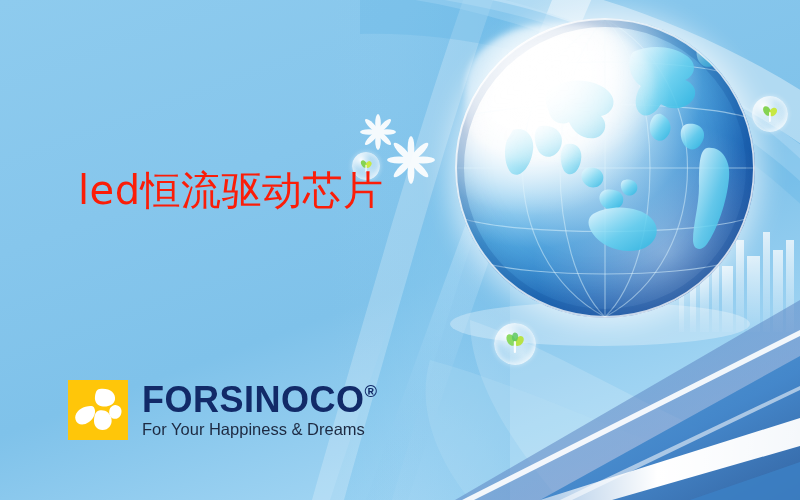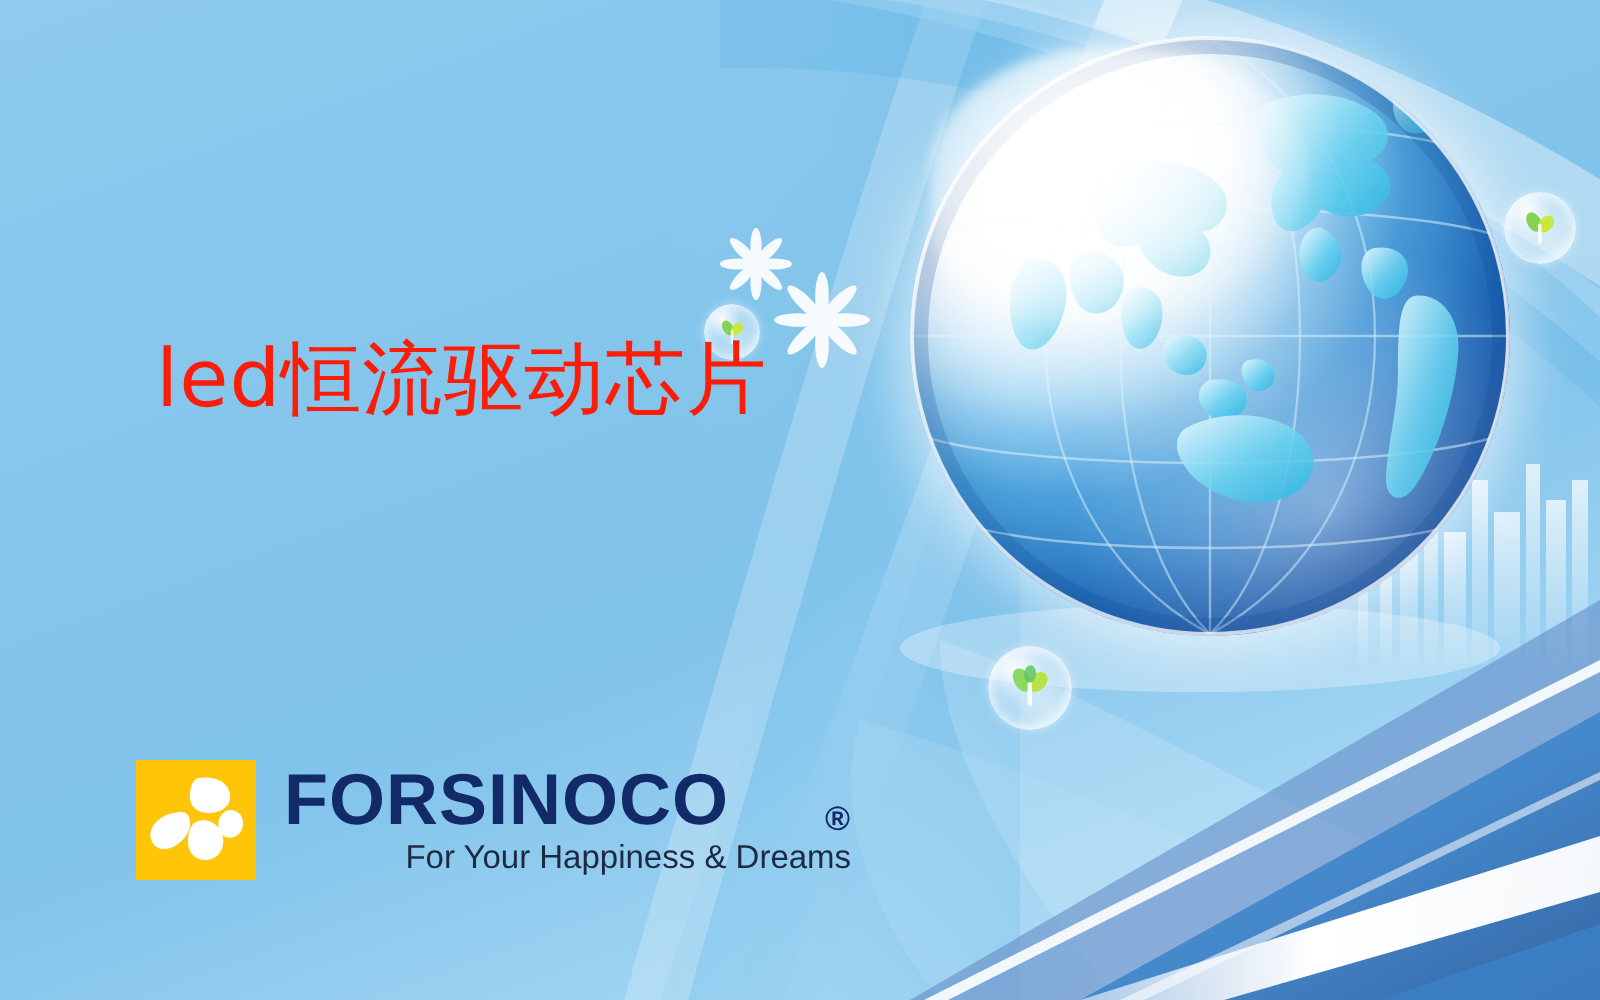--- a/index.html
+++ b/index.html
@@ -94,36 +94,34 @@
   }
   #logo-wordmark {
     color: #122a68;
     font-family: "Liberation Sans", sans-serif;
     font-weight: bold;
     font-size: 36px;
     line-height: 36px;
     letter-spacing: 0.5px;
     white-space: nowrap;
     display: flex;
-    align-items: flex-end;
-    gap: 48px;
+    align-items: flex-start;
   }
   #logo-reg {
     font-size: 17px;
     line-height: 17px;
     margin-top: 1px;
   }
   #logo-tagline {
     color: #1d2a42;
     font-family: "Liberation Sans", sans-serif;
     font-size: 16.5px;
     line-height: 20px;
     margin-top: 1px;
     white-space: nowrap;
-    text-align: right;
   }
 
   
   .bubble {
     position: absolute;
     border-radius: 50%;
     background:
       radial-gradient(circle at 32% 28%, rgba(255,255,255,0.95) 0%, rgba(255,255,255,0.30) 34%, rgba(255,255,255,0.06) 62%, rgba(255,255,255,0.26) 90%),
       radial-gradient(circle at 70% 76%, rgba(255,255,255,0.45) 0%, rgba(255,255,255,0) 55%);
     box-shadow: inset 0 0 6px 2px rgba(255,255,255,0.75), 0 0 5px rgba(255,255,255,0.45);

